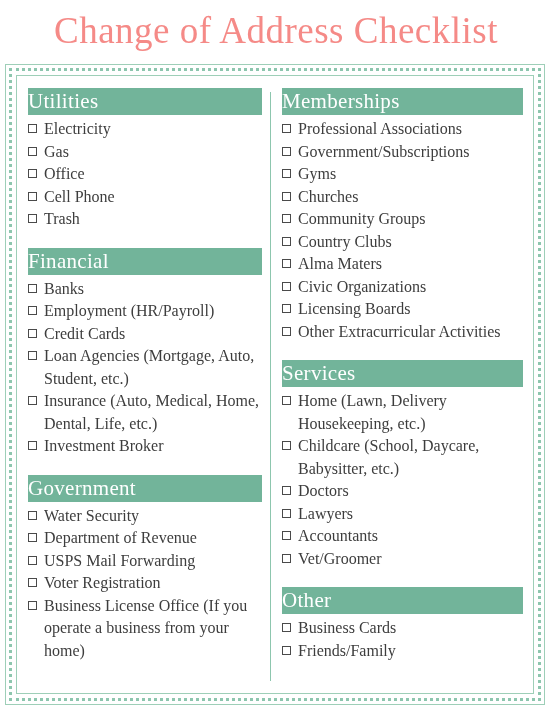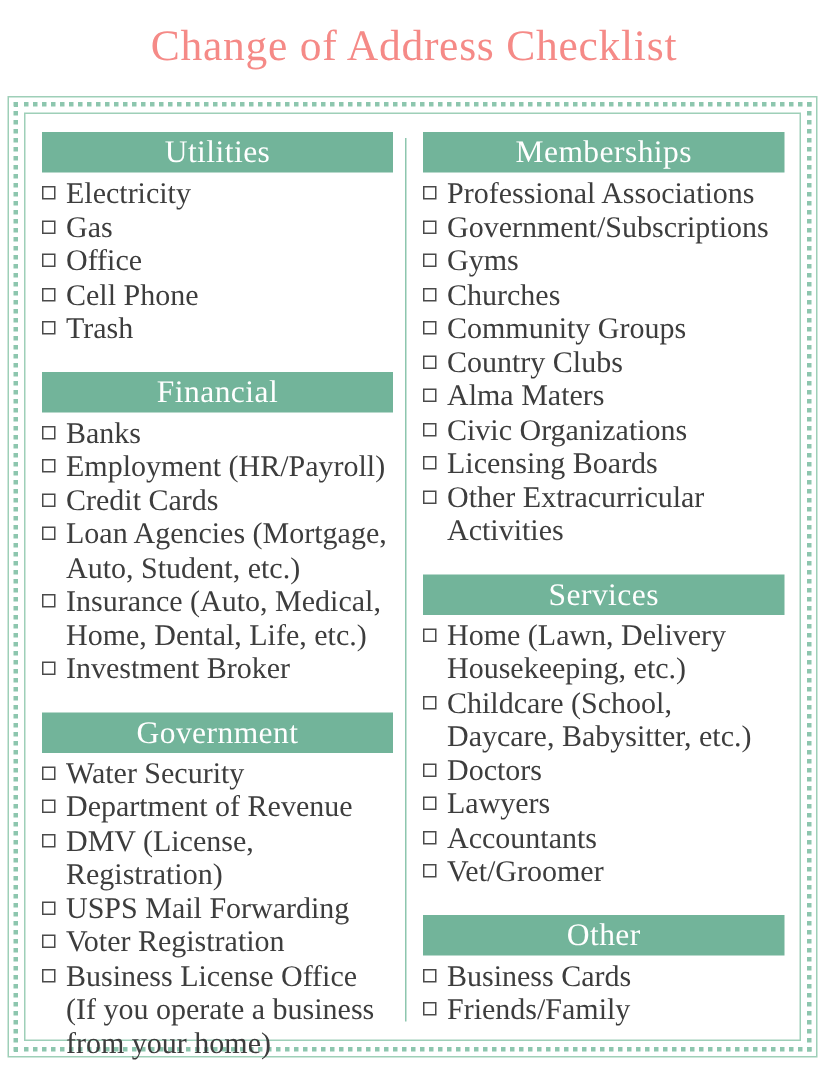--- a/index.html
+++ b/index.html
@@ -19,21 +19,21 @@
     width: 550px;
     height: 712px;
     box-sizing: border-box;
   }
 
   
   .title {
     text-align: center;
     color: #f58a87;
     font-family: "Liberation Serif", "DejaVu Serif", serif;
-    font-size: 29px;
+    font-size: 37px;
     font-weight: normal;
     letter-spacing: 0.5px;
     line-height: 62px;
     height: 62px;
     margin: 0;
     padding: 0 0 0 2px;
     white-space: nowrap;
   }
 
   
@@ -98,41 +98,41 @@
 
   
   .section {
     margin-bottom: 17px;
   }
   .section:last-child { margin-bottom: 0; }
 
   .section-header {
     background: #72b49a;
     color: #ffffff;
-    text-align: center;
+    text-align: left;
     font-size: 21px;
     line-height: 27px;
     height: 27px;
     font-weight: normal;
     letter-spacing: 0.3px;
     margin: 0 0 3px 0;
     overflow: hidden;
     white-space: nowrap;
   }
 
   .section-list {
     list-style: none;
     margin: 0;
     padding: 0;
   }
 
   .check-item {
     display: flex;
     align-items: flex-start;
-    font-size: 20px;
+    font-size: 16px;
     line-height: 22.5px;
     color: #3d3d3d;
     padding: 0;
     margin: 0;
   }
   .checkbox {
     flex: 0 0 auto;
     width: 9px;
     height: 9px;
     border: 1.3px solid #4a4a4a;
@@ -217,24 +217,20 @@
               <li class="check-item">
                 <span class="checkbox"></span>
                 <span class="check-label">Water Security</span>
               </li>
               <li class="check-item">
                 <span class="checkbox"></span>
                 <span class="check-label">Department of Revenue</span>
               </li>
               <li class="check-item">
                 <span class="checkbox"></span>
-                <span class="check-label">DMV (License, Registration)</span>
-              </li>
-              <li class="check-item">
-                <span class="checkbox"></span>
                 <span class="check-label">USPS Mail Forwarding</span>
               </li>
               <li class="check-item">
                 <span class="checkbox"></span>
                 <span class="check-label">Voter Registration</span>
               </li>
               <li class="check-item">
                 <span class="checkbox"></span>
                 <span class="check-label">Business License Office (If you operate a business from your home)</span>
               </li>

